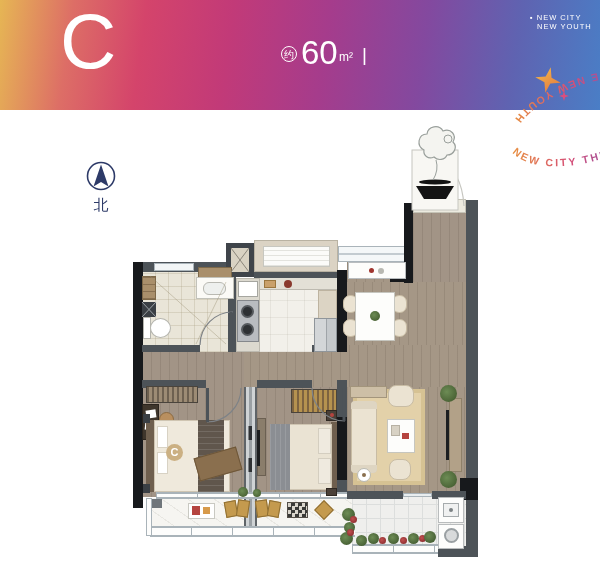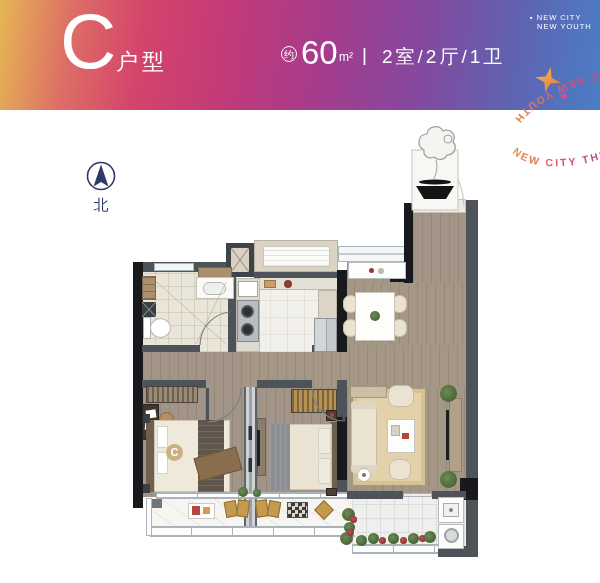--- a/index.html
+++ b/index.html
@@ -42,26 +42,24 @@
   .stripe2{background:#b5924f;background-image:repeating-linear-gradient(90deg,#7d6340 0 2px,transparent 2px 5px);border:1px solid #4a443c;}
   .checker{background:conic-gradient(#3a3a38 25%,#d9d5cc 0 50%,#3a3a38 0 75%,#d9d5cc 0) 0 0/7px 7px;border:1px solid #55504a;}
 </style>
 </head>
 <body>
 
 <div class="page">
 
   <div class="a header"></div>
   <div class="a unit-letter">C</div>
-  <div class="a unit-type">户型</div>
   <div class="a approx">约</div>
   <div class="a area-value">60</div>
   <div class="a area-unit">m²</div>
   <div class="a sep">|</div>
-  <div class="a layout-text">2室/2厅/1卫</div>
   <div class="a tagline">
     <div><span>▪</span> <span>NEW CITY</span></div>
     <div class="l2">NEW YOUTH</div>
   </div>
 
   <svg class="a" style="left:488px;top:52px;width:112px;height:132px;overflow:visible">
     <defs>
       <linearGradient id="rg" x1="0" y1="0.5" x2="1" y2="0.5">
         <stop offset="0" stop-color="#e8923f"></stop>
           <stop offset="0.35" stop-color="#d64f77"></stop>

